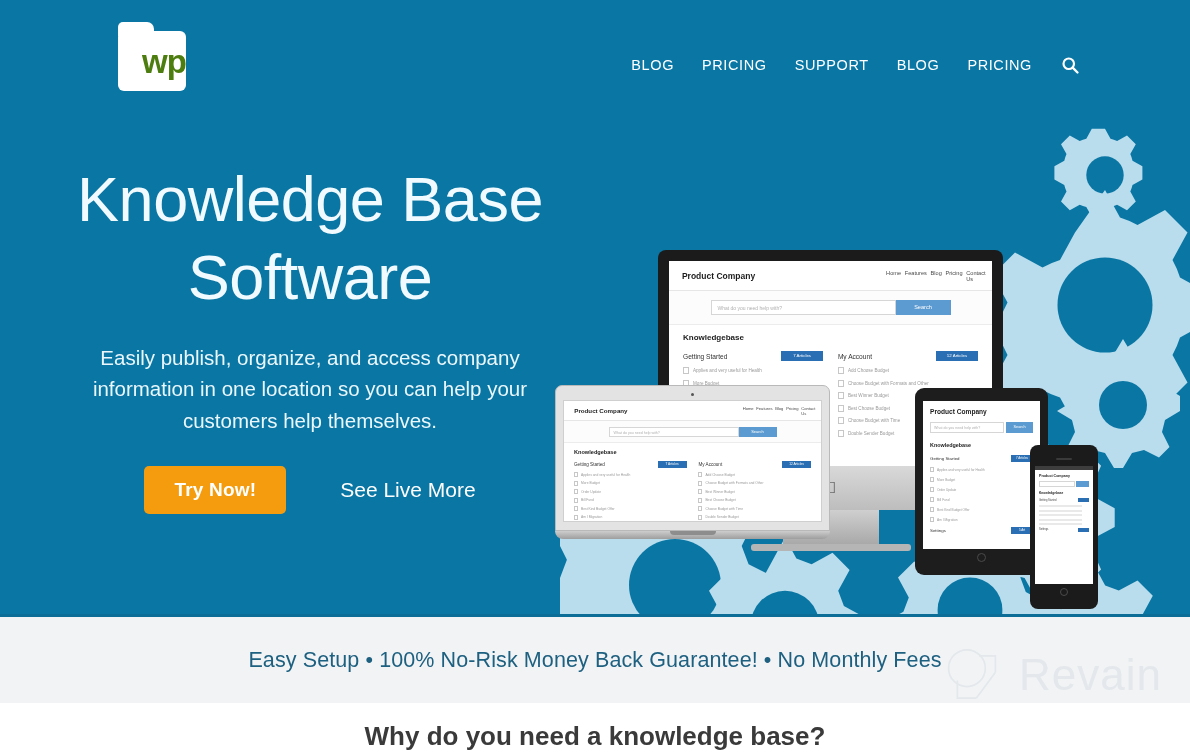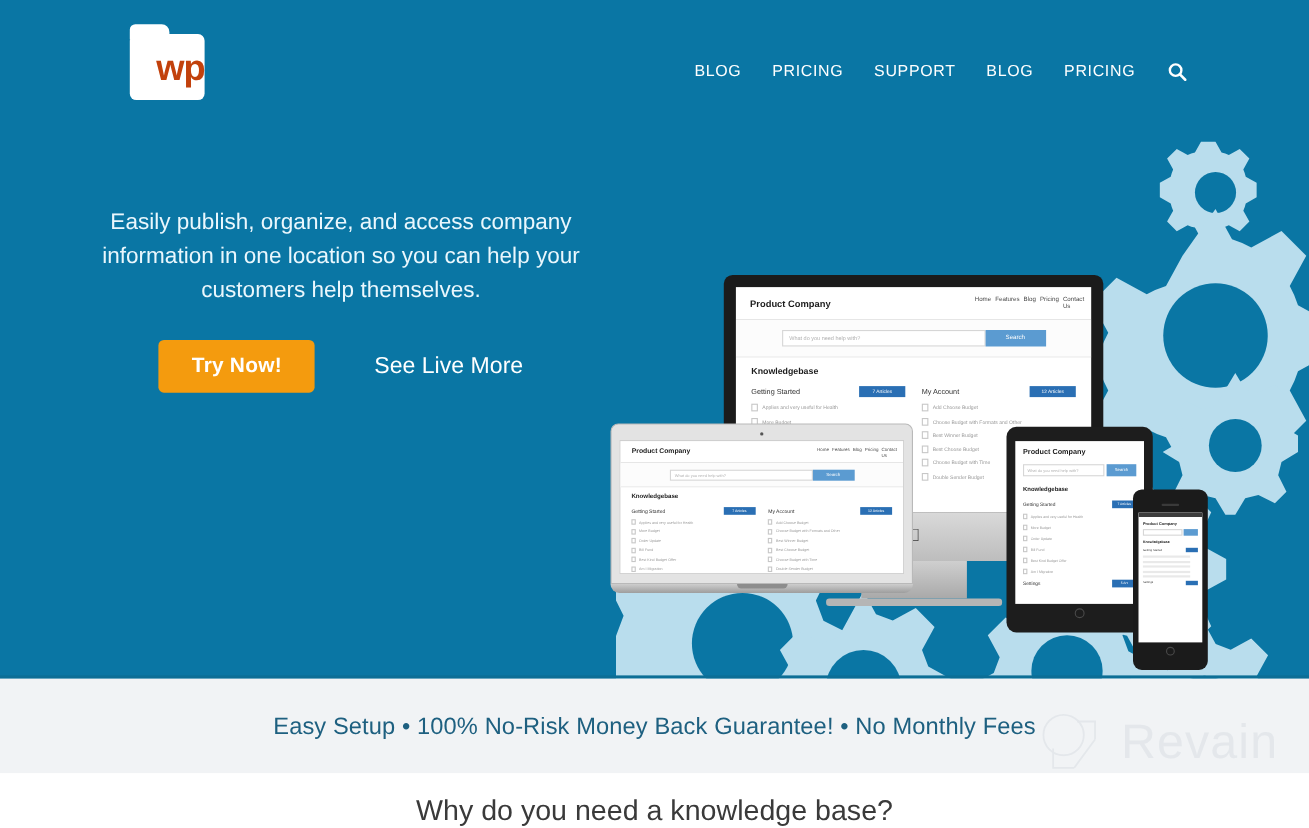--- a/index.html
+++ b/index.html
@@ -55,21 +55,21 @@
   .logo-folder:before{
     content:"";
     position:absolute; left:0; top:-9px;
     width:36px; height:14px;
     background:#ffffff;
     border-radius:5px 7px 0 0;
   }
   .logo-wp {
     position:absolute; left:0; top:0; width:92px; height:60px;
     display:flex; align-items:center; justify-content:center;
-    color:#c2410c; font-size:33px; font-weight:bold; letter-spacing:-1px;
+    color:#4d7c0f; font-size:33px; font-weight:bold; letter-spacing:-1px;
     line-height:1;
   }
   .logo-docs {
     position:relative;
     color:#ffffff; font-size:42px; font-weight:bold; letter-spacing:-0.5px;
     margin-left:6px; line-height:1;
   }
   .logo-tm {
     position:absolute; right:-13px; top:2px;
     font-size:11px; font-weight:bold; color:#ffffff;
@@ -260,21 +260,21 @@
   .below {
     position:relative;
     height:50px;
     background:#ffffff;
     display:flex; align-items:flex-start; justify-content:center;
     padding-top:18px;
   }
   .below h2 {
     color:#3a3a3a;
     font-size:26px;
-    font-weight:400;
+    font-weight:700;
   }
 
   
   .watermark {
     position:absolute; right:28px; bottom:44px;
     display:flex; align-items:center; gap:14px;
     z-index:20; pointer-events:none;
     opacity:.85;
   }
   .wm-text { color:#e2e6ea; font-size:44px; letter-spacing:1px; line-height:1; }
@@ -335,20 +335,24 @@
       <button class="search-btn">
         <svg width="20" height="20" viewBox="0 0 24 24">
           <circle cx="10.5" cy="10.5" r="6.3" fill="none" stroke="#ffffff" stroke-width="2.6"></circle>
           <line x1="15.2" y1="15.2" x2="21" y2="21" stroke="#ffffff" stroke-width="2.8" stroke-linecap="round"></line>
         </svg>
       </button>
     </nav>
   </div>
 
   <div class="hero-copy">
+    <h1 class="hero-title">
+      <span>Knowledge Base</span><br>
+      <span>Software</span>
+    </h1>
     <p class="hero-sub">Easily publish, organize, and access company information in one location so you can help your customers help themselves.</p>
     <div class="hero-cta">
       <button class="btn-try">Try Now!</button>
       <a class="link-demo" href="#">See Live More</a>
     </div>
   </div>
 
   <div class="devices">
 
     <div class="imac">

